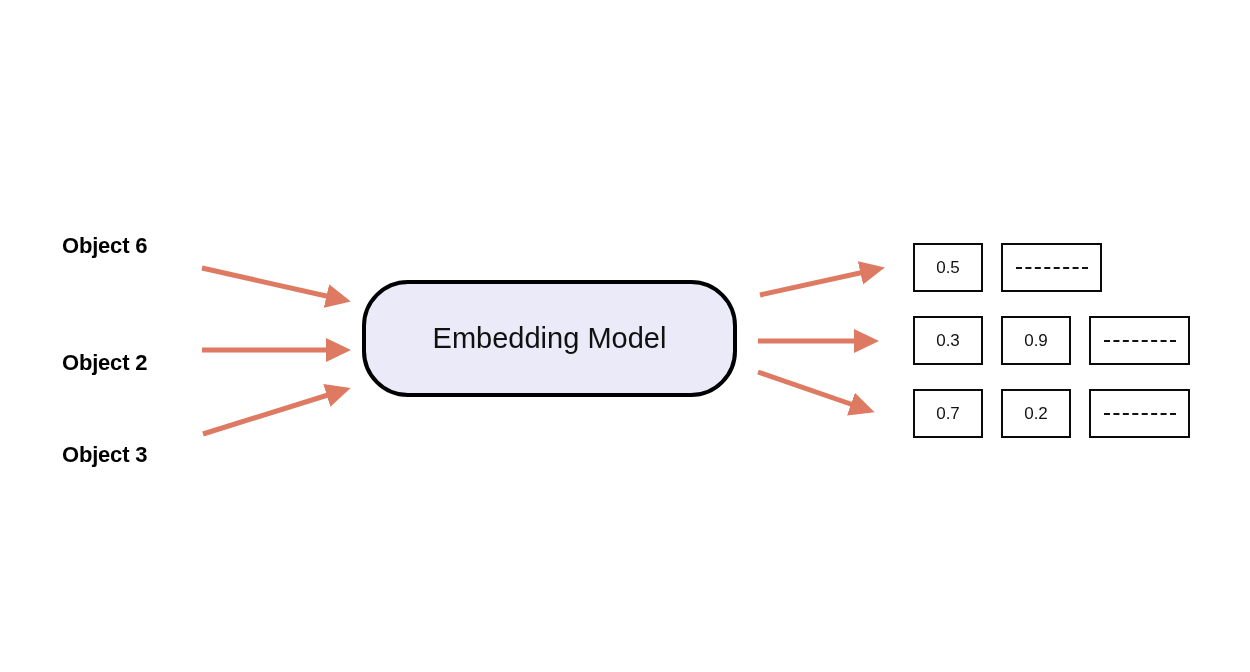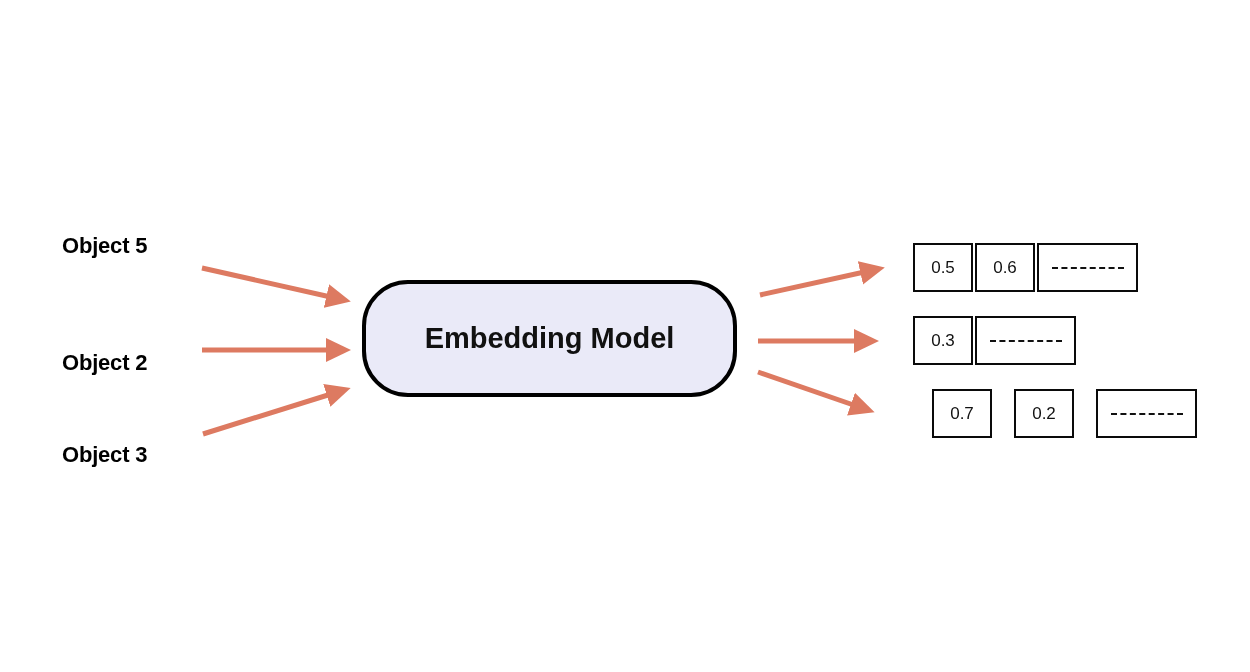--- a/index.html
+++ b/index.html
@@ -52,65 +52,65 @@
     background: #eaeaf8;
     border: 4px solid #000000;
     border-radius: 46px;
     display: flex;
     align-items: center;
     justify-content: center;
   }
   #model-label {
     font-family: "Liberation Sans", sans-serif;
     font-size: 29px;
-    font-weight: bold;
+    font-weight: normal;
     color: #111111;
     white-space: nowrap;
   }
 
   
   .vector-row {
     position: absolute;
     display: flex;
     align-items: flex-start;
   }
   #vector-row-0 { left: 913px; top: 243px; }
   #vector-row-1 { left: 913px; top: 316px; }
-  #vector-row-2 { left: 932px; top: 389px; gap: 20px; }
+  #vector-row-2 { left: 913px; top: 389px; }
 
   .vec-cell {
     box-sizing: border-box;
-    width: 60px;
+    width: 70px;
     height: 49px;
     border: 2px solid #0a0a0a;
     background: #ffffff;
     display: flex;
     align-items: center;
     justify-content: center;
     font-family: "Liberation Sans", sans-serif;
     font-size: 17px;
     color: #111111;
-    margin-right: 2px;
+    margin-right: 18px;
   }
   .vec-cell.ellipsis {
     width: 101px;
     margin-right: 0;
   }
   .dash-line {
     width: 72px;
     height: 0;
     border-top: 2px dashed #111111;
   }
 </style>
 </head>
 <body>
 
 <div id="canvas">
 
-  <div class="obj-label" id="obj-1">Object 5</div>
+  <div class="obj-label" id="obj-1">Object 6</div>
   <div class="obj-label" id="obj-2">Object 2</div>
   <div class="obj-label" id="obj-3">Object 3</div>
 
   <svg id="arrows" viewBox="0 0 1250 672">
     <defs>
       <marker id="ah" markerWidth="5.2" markerHeight="5.2" refX="3.6" refY="2.6" orient="auto" markerUnits="strokeWidth">
         <path d="M0,0.2 L5.0,2.6 L0,5.0 Z" fill="#dd7a61"></path>
       </marker>
     </defs>
 
@@ -122,28 +122,28 @@
     <line x1="758" y1="341" x2="872" y2="341" stroke="#dd7a61" stroke-width="5" stroke-linecap="butt" marker-end="url(#ah)"></line>
     <line x1="758" y1="372" x2="868" y2="410" stroke="#dd7a61" stroke-width="5" stroke-linecap="butt" marker-end="url(#ah)"></line>
   </svg>
 
   <div id="model-box">
     <span id="model-label">Embedding Model</span>
   </div>
 
   <div class="vector-row" id="vector-row-0">
     <div class="vec-cell">0.5</div>
-    <div class="vec-cell">0.6</div>
     <div class="vec-cell ellipsis">
       <span class="dash-line"></span>
     </div>
   </div>
 
   <div class="vector-row" id="vector-row-1">
     <div class="vec-cell">0.3</div>
+    <div class="vec-cell">0.9</div>
     <div class="vec-cell ellipsis">
       <span class="dash-line"></span>
     </div>
   </div>
 
   <div class="vector-row" id="vector-row-2">
     <div class="vec-cell">0.7</div>
     <div class="vec-cell">0.2</div>
     <div class="vec-cell ellipsis">
       <span class="dash-line"></span>

